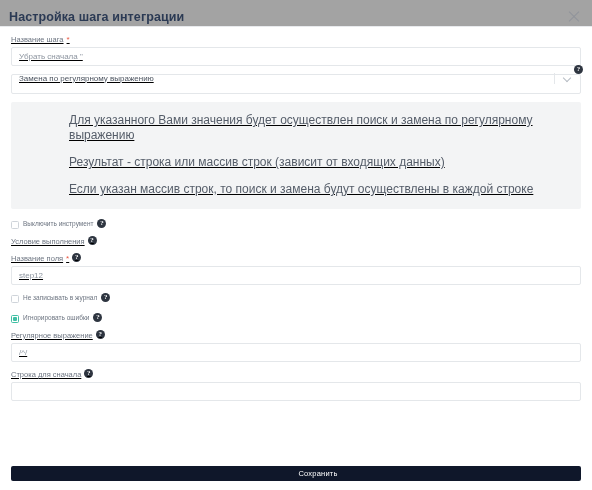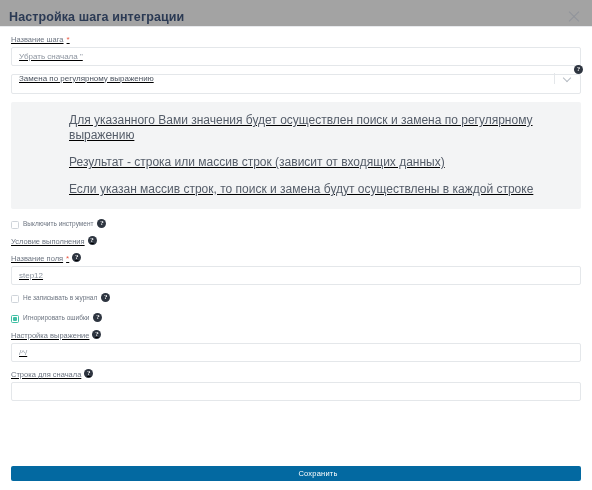--- a/index.html
+++ b/index.html
@@ -208,21 +208,21 @@
     line-height: 1;
   }
 
   
   .dialog-footer {
     padding: 10px 11px 9px 11px;
   }
   .save-button {
     width: 100%;
     height: 15px;
-    background: #0369a1;
+    background: #0f172a;
     border: none;
     border-radius: 2px;
     color: #ffffff;
     font-size: 7.5px;
     font-family: "Liberation Sans", sans-serif;
     cursor: pointer;
     display: flex;
     align-items: center;
     justify-content: center;
     letter-spacing: .2px;
@@ -298,21 +298,21 @@
     </div>
 
     <div class="check-row">
       <span class="checkbox checked"></span>
       <span class="check-label">Игнорировать ошибки</span>
       <span class="help-icon">?</span>
     </div>
 
     <div class="field-block">
       <div class="field-label">
-        <span>Настройка выражение</span>
+        <span>Регулярное выражение</span>
         <span class="help-icon">?</span>
       </div>
       <div class="text-input">/^/</div>
     </div>
 
     <div class="field-block" style="margin-bottom:0;">
       <div class="field-label">
         <span>Строка для сначала</span>
         <span class="help-icon">?</span>
       </div>

